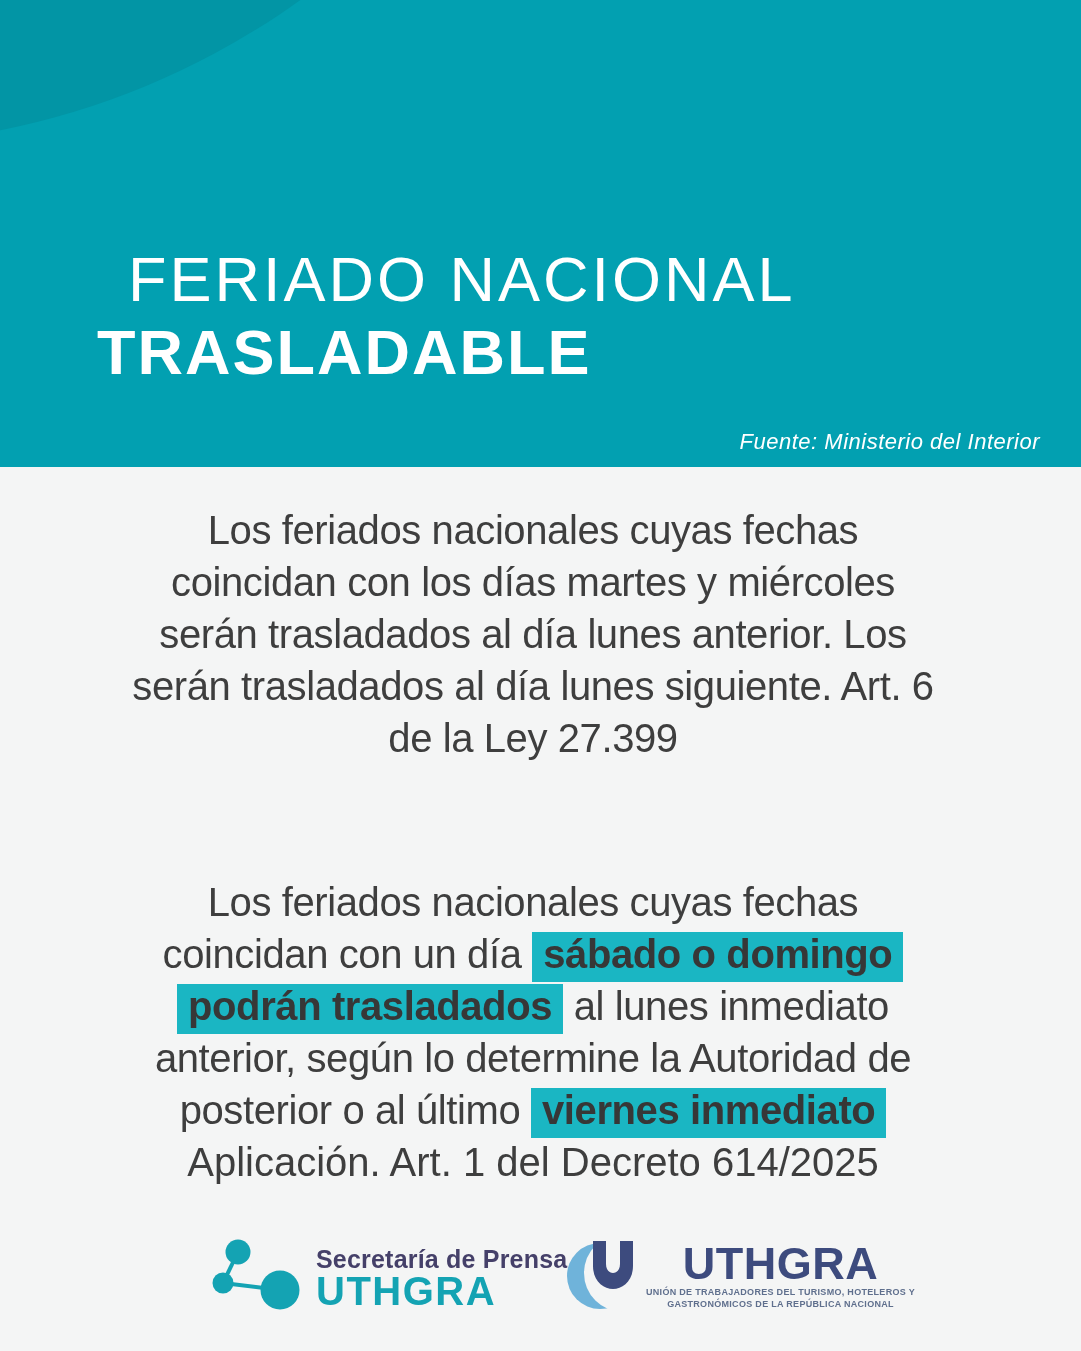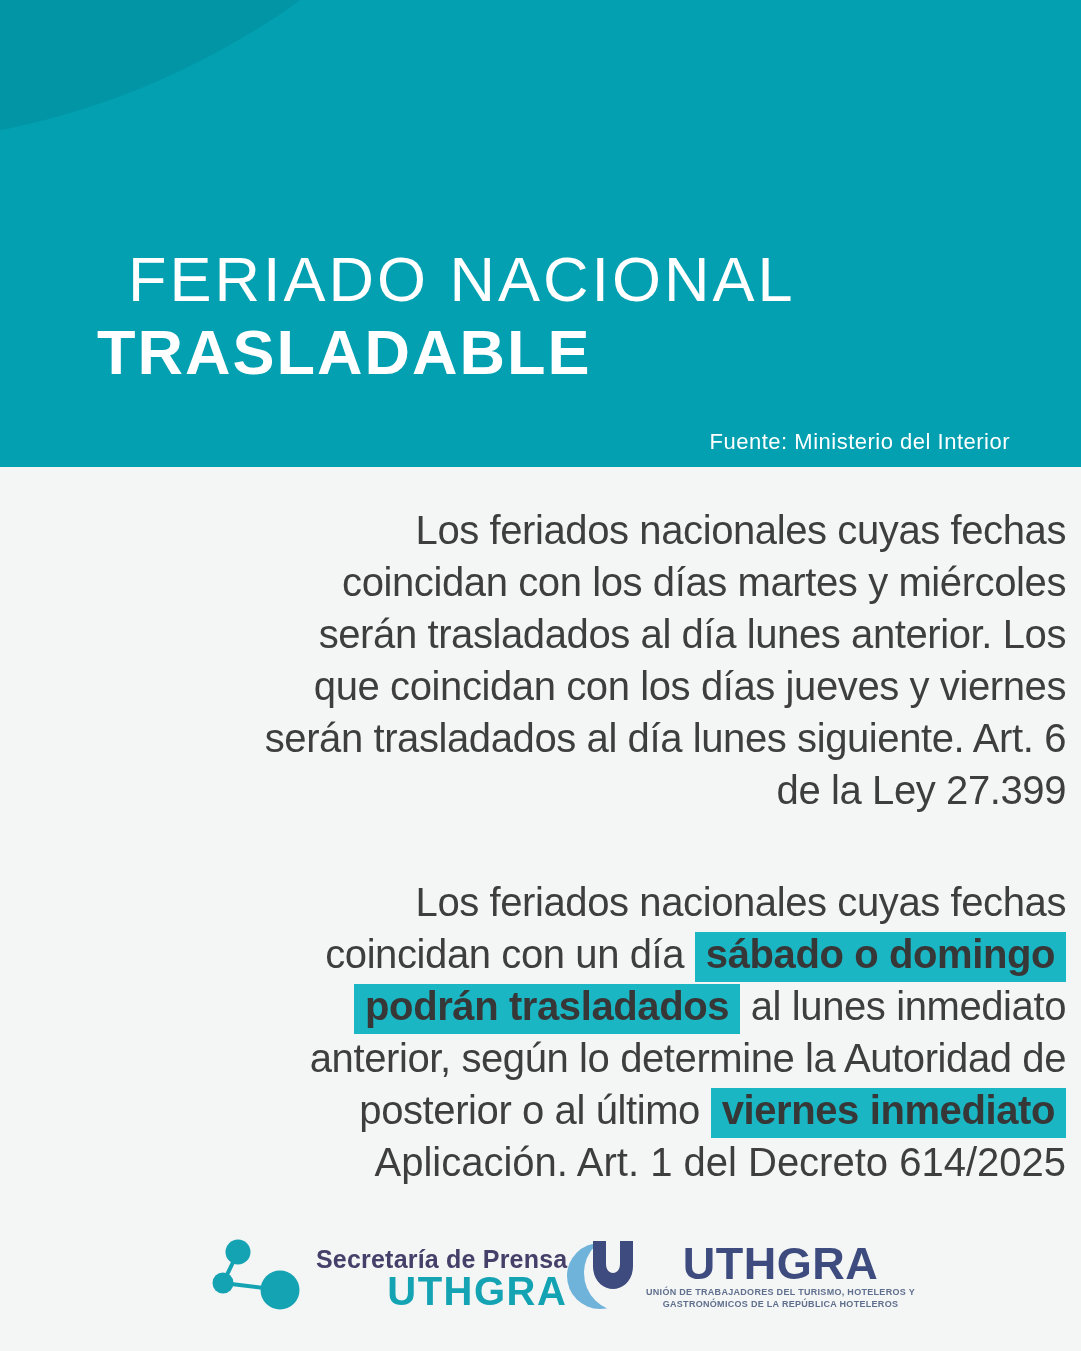--- a/index.html
+++ b/index.html
@@ -19,31 +19,31 @@
     position:relative;width:1081px;height:1351px;overflow:hidden;
     background:var(--page-bg);
     font-family:"Liberation Sans",sans-serif;
   }
   
   .header{position:absolute;top:0;left:0;width:1081px;height:467px;background:var(--teal);overflow:hidden;}
   .header-circle{position:absolute;width:1544px;height:1544px;border-radius:50%;left:-922px;top:-1399px;background:var(--teal-dark);}
   .title-block{position:absolute;left:97px;top:243px;color:#ffffff;}
   .title-line1{display:block;font-size:63px;line-height:73px;font-weight:400;letter-spacing:3px;margin-left:31px;}
   .title-line2{display:block;font-size:63px;line-height:73px;font-weight:700;letter-spacing:2px;}
-  .source-credit{position:absolute;right:71px;bottom:12px;color:#ffffff;font-size:22px;font-weight:400;letter-spacing:0.5px;}
+  .source-credit{position:absolute;right:41px;bottom:12px;color:#ffffff;font-style:italic;font-size:22px;font-weight:400;letter-spacing:0.5px;}
   
-  .para{position:absolute;left:0;width:1066px;text-align:right;color:var(--body-text);font-size:40px;line-height:52px;letter-spacing:-0.4px;}
+  .para{position:absolute;left:0;width:1066px;text-align:center;color:var(--body-text);font-size:40px;line-height:52px;letter-spacing:-0.4px;}
   .para .line{white-space:nowrap;}
   .para .hl{background:var(--hl);font-weight:700;padding:0 11px 6px;color:#373737;}
   .para .b{font-weight:400;letter-spacing:0;}
   #para1{top:504px;}
   #para2{top:876px;}
   
   .press-logo{position:absolute;left:206px;top:1239px;display:flex;align-items:flex-start;}
-  .press-text{margin-left:10px;margin-top:7px;text-align:right;}
+  .press-text{margin-left:10px;margin-top:7px;text-align:left;}
   .press-line1{color:var(--press-navy);font-weight:700;font-size:25px;line-height:26px;letter-spacing:0.2px;}
   .press-line2{color:var(--press-teal);font-weight:700;font-size:40px;line-height:38px;letter-spacing:1.5px;}
   .union-logo{position:absolute;left:566px;top:1238px;display:flex;align-items:flex-start;}
   .union-text{margin-left:6px;margin-top:4px;text-align:center;}
   .union-name{color:var(--union-navy);font-weight:700;font-size:45px;line-height:44px;letter-spacing:0.5px;}
   .union-tagline{color:var(--union-slate);font-size:9px;line-height:12px;font-weight:700;letter-spacing:0.3px;}
 </style>
 </head>
 <body>
 
@@ -55,21 +55,20 @@
       <span class="title-line1">FERIADO NACIONAL</span>
       <span class="title-line2">TRASLADABLE</span>
     </h1>
     <div class="source-credit">Fuente: Ministerio del Interior</div>
   </div>
 
   <div id="para1" class="para">
       <div class="line"><span>Los feriados nacionales cuyas fechas</span></div>
       <div class="line"><span>coincidan con los días martes y miércoles</span></div>
       <div class="line"><span>serán trasladados al día lunes anterior. Los</span></div>
-      <div class="line"><span>que coincidan con los días jueves y viernes</span></div>
       <div class="line"><span>serán trasladados al día lunes siguiente. Art. 6</span></div>
       <div class="line"><span>de la Ley 27.399</span></div>
     </div>
   <div id="para2" class="para">
       <div class="line"><span>Los feriados nacionales cuyas fechas</span></div>
       <div class="line"><span>coincidan con un día </span><span class="hl">sábado o domingo</span></div>
       <div class="line"><span class="hl">podrán trasladados</span><span> al lunes inmediato</span></div>
       <div class="line"><span>anterior, según lo determine la Autoridad de</span></div>
       <div class="line"><span>posterior o al último </span><span class="hl">viernes inmediato</span></div>
       <div class="line"><span class="b">Aplicación. Art. 1 del Decreto 614/2025</span></div>
@@ -91,17 +90,17 @@
 
   <div class="union-logo">
     <svg width="74" height="74" viewBox="0 0 74 74">
       <circle cx="34" cy="38" r="33" fill="var(--union-lightblue)"></circle>
       <circle cx="57" cy="35" r="39" fill="var(--page-bg)"></circle>
       <path d="M27 3 h13 v23 c0 6 3.5 9 7 9 s7 -3 7 -9 V3 h13 v25 c0 15 -10.5 23 -20 23 s-20 -8 -20 -23 Z" fill="var(--union-navy)"></path>
     </svg>
     <div class="union-text">
       <div class="union-name">UTHGRA</div>
       <div class="union-tagline">UNIÓN DE TRABAJADORES DEL TURISMO, HOTELEROS Y</div>
-      <div class="union-tagline">GASTRONÓMICOS DE LA REPÚBLICA HOTELEROS</div>
+      <div class="union-tagline">GASTRONÓMICOS DE LA REPÚBLICA NACIONAL</div>
     </div>
   </div>
 
 </div>
 
 </body></html>

